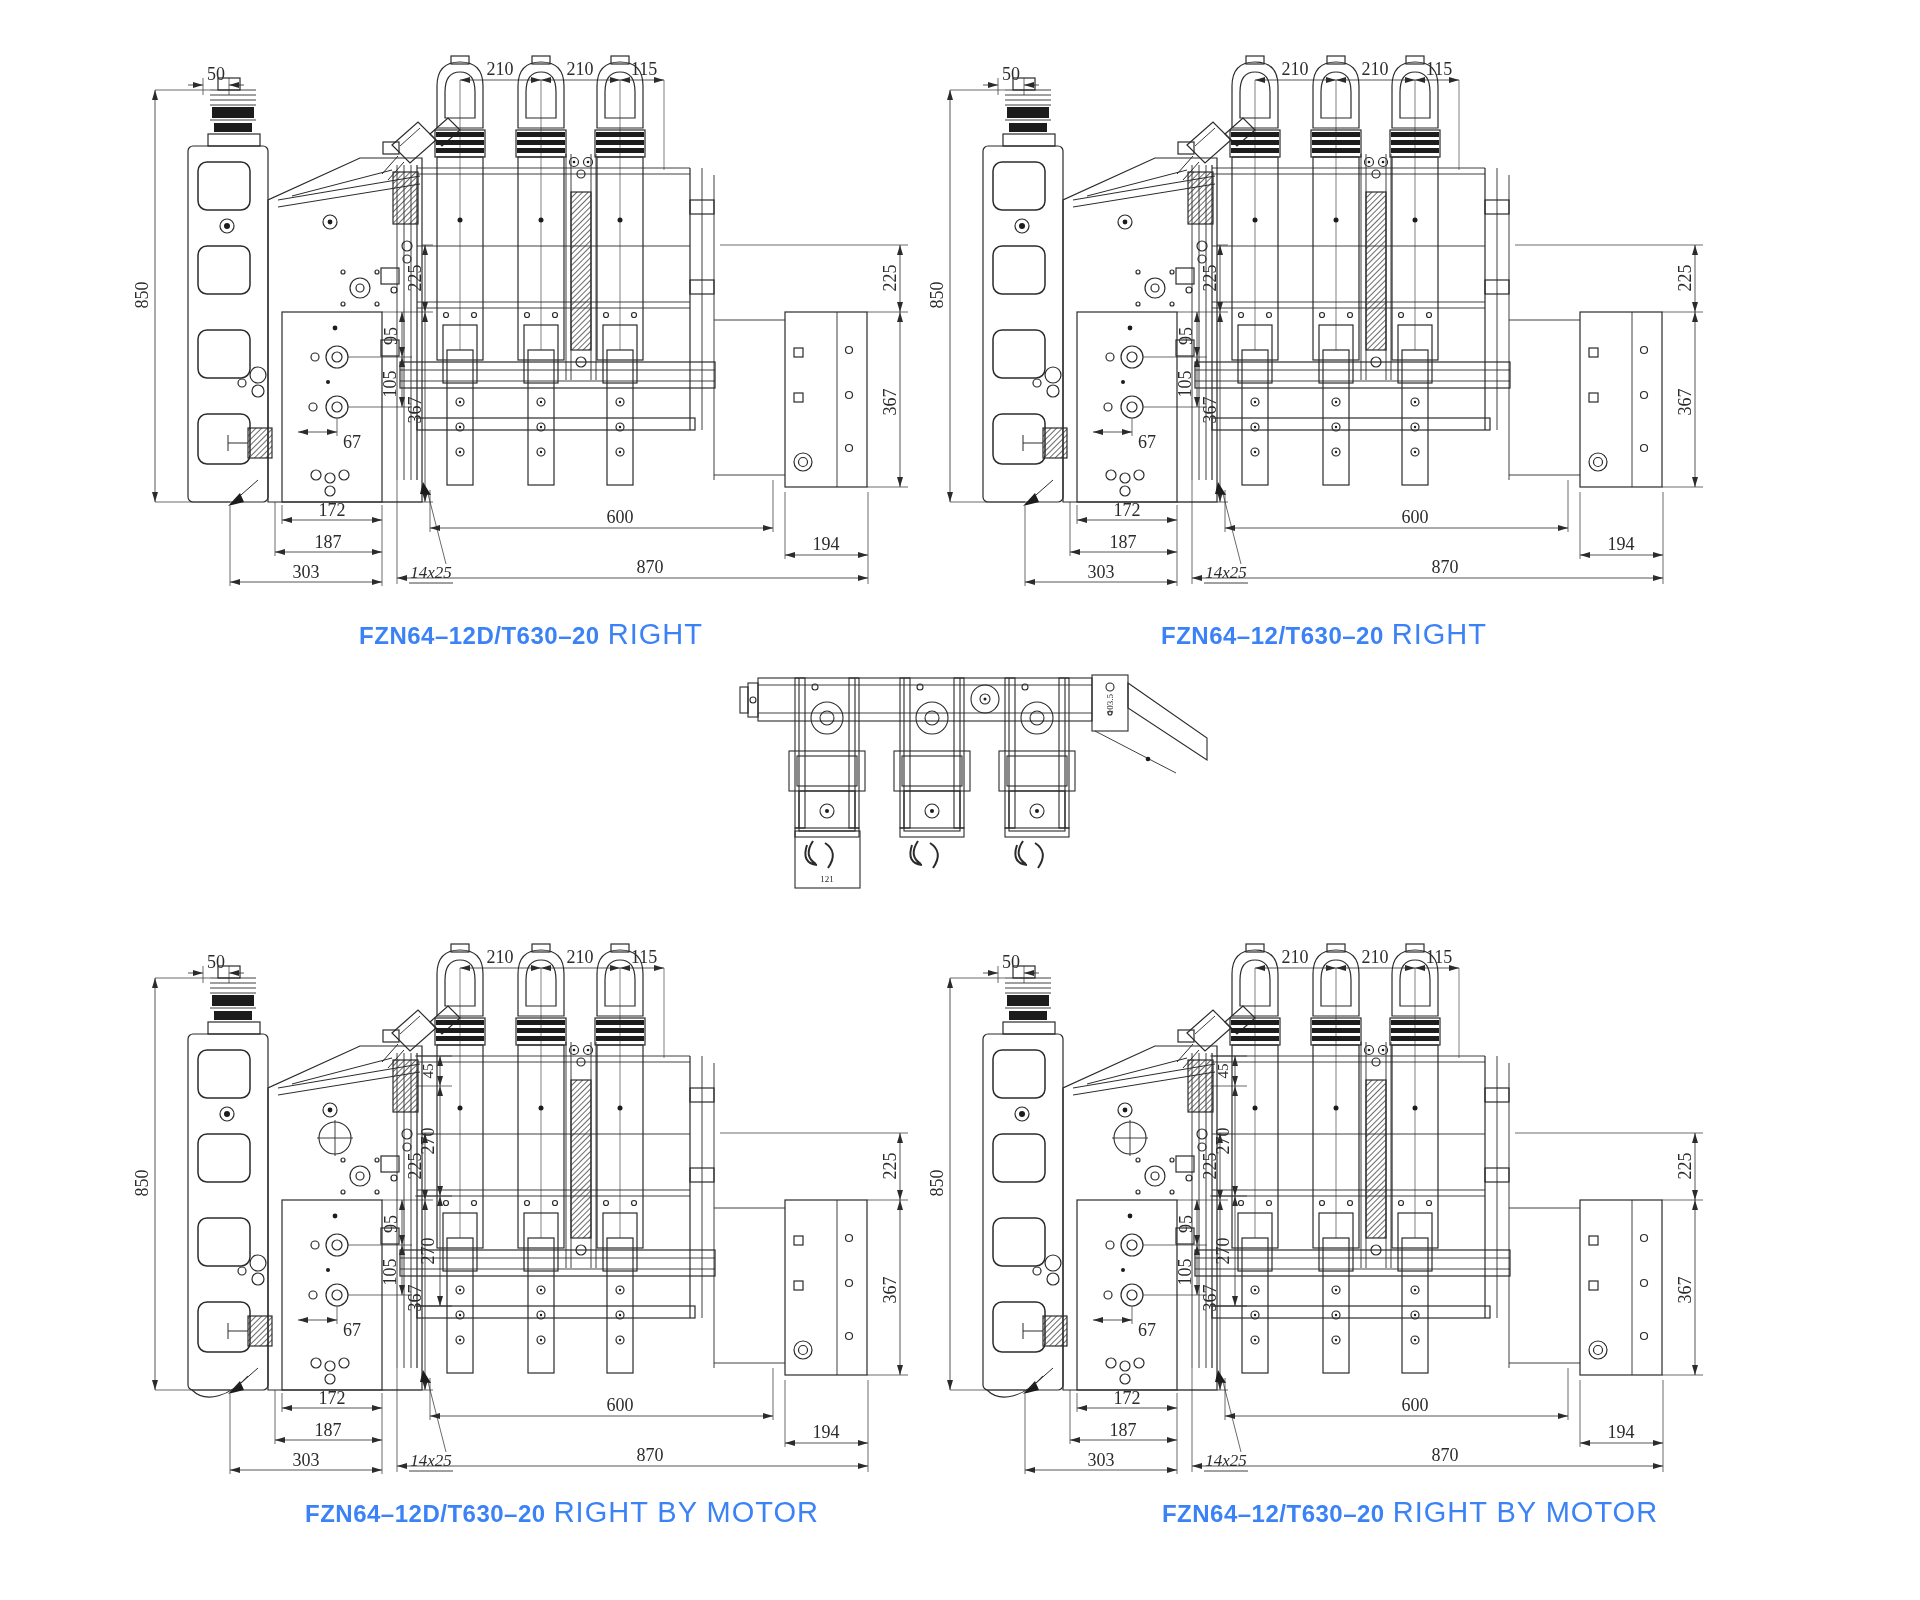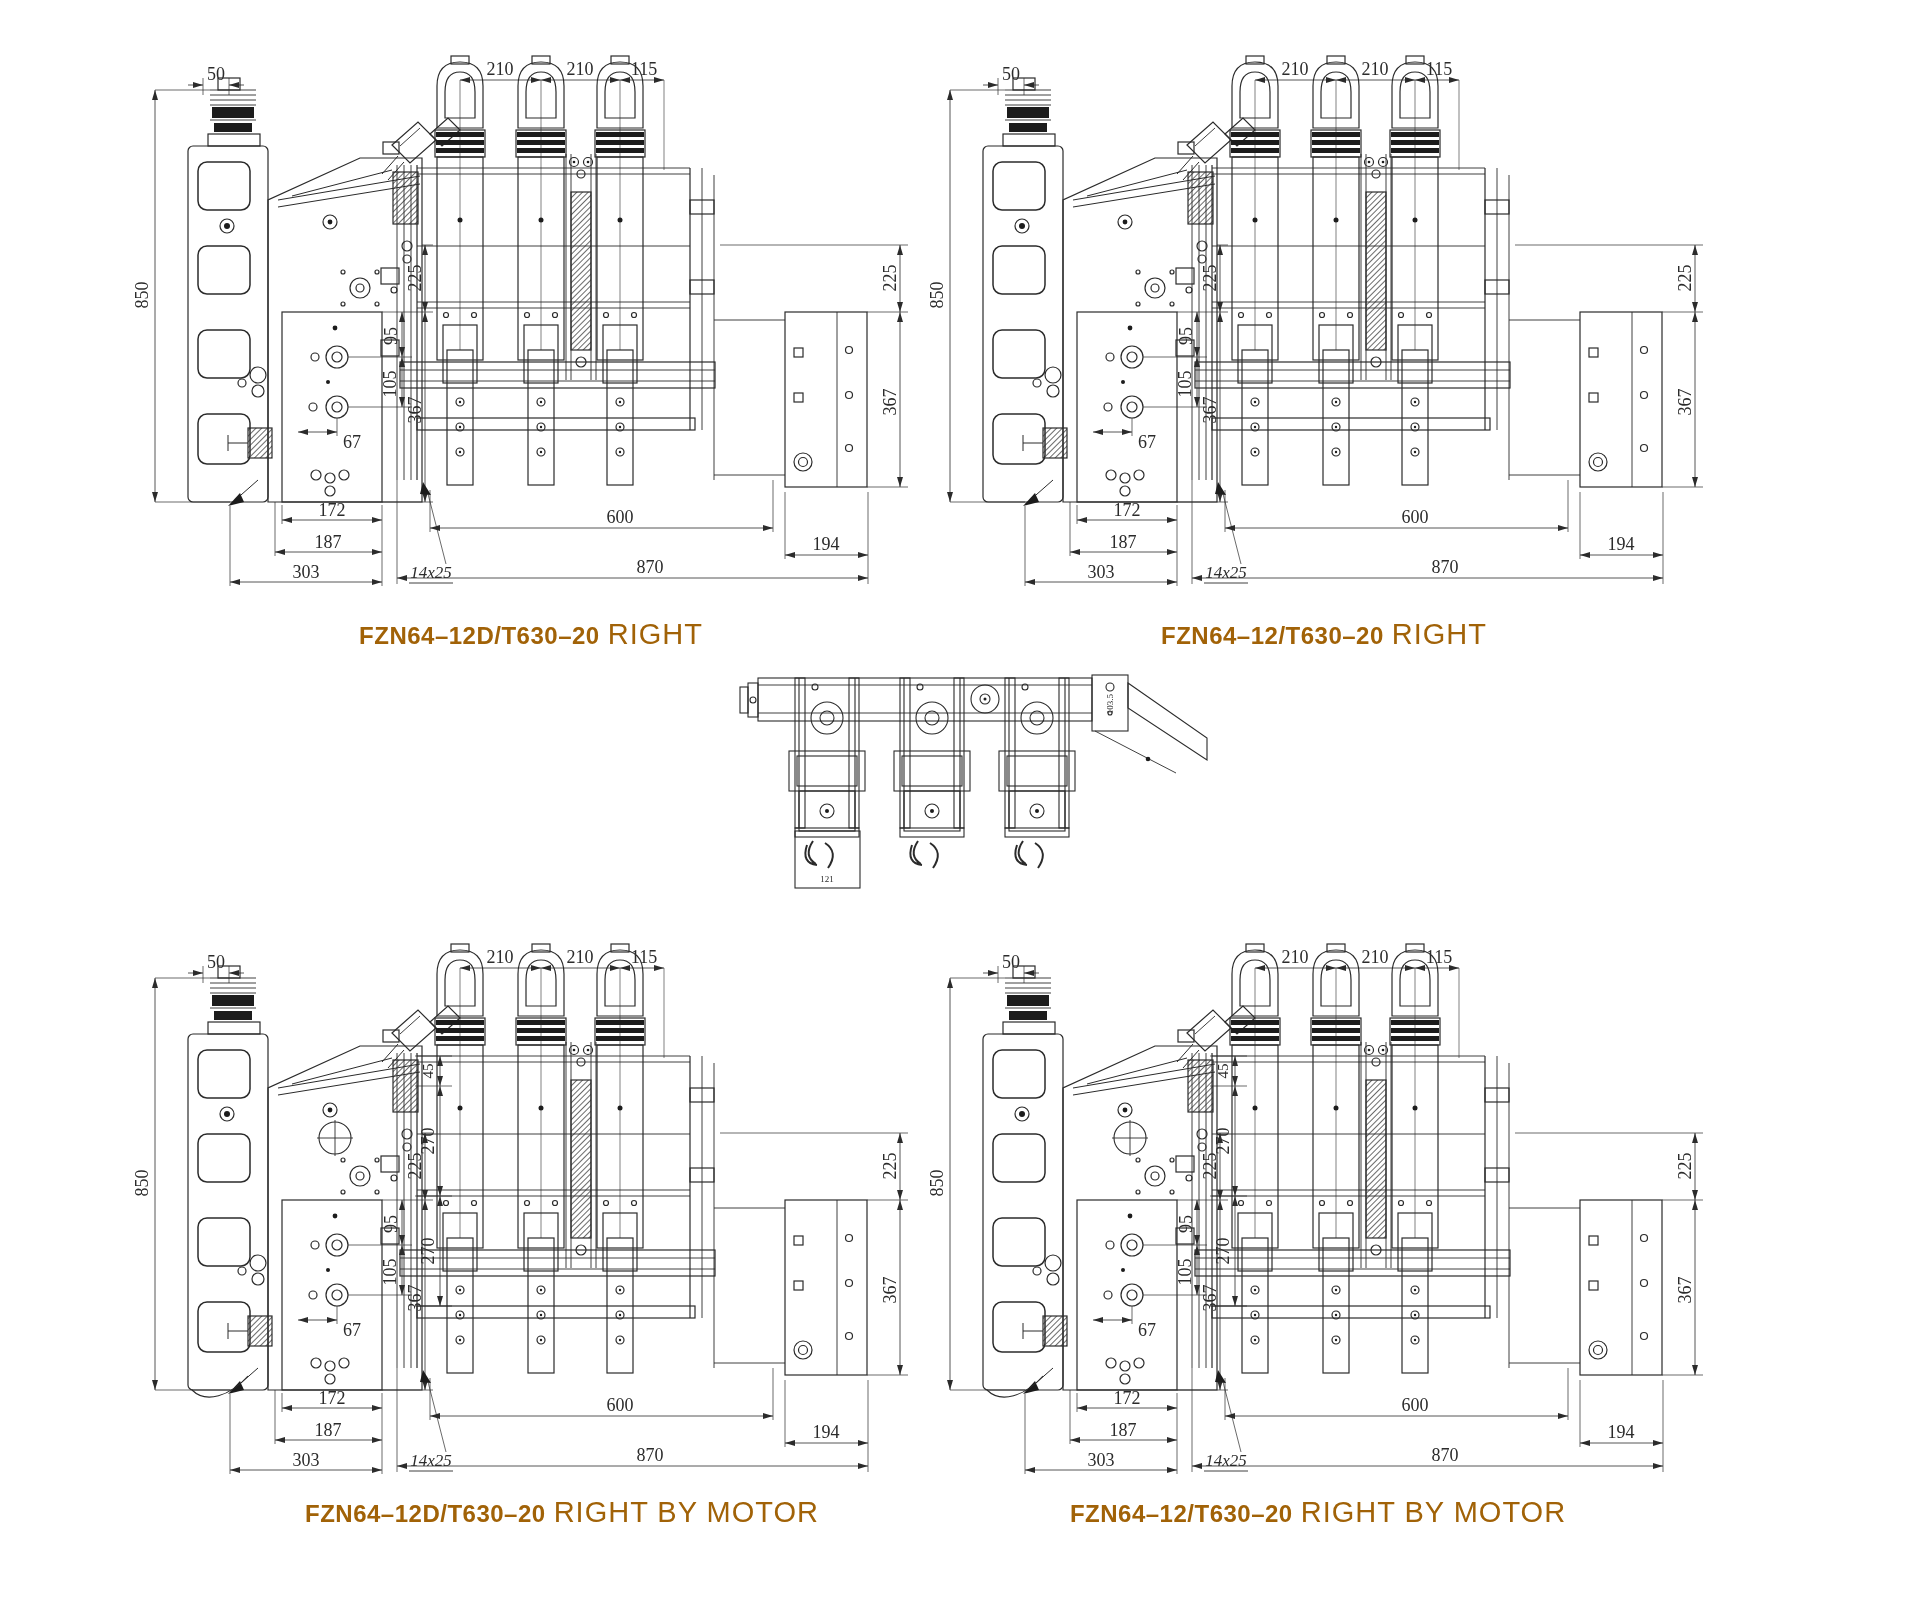--- a/index.html
+++ b/index.html
@@ -12,21 +12,21 @@
   text.dim{
     font-family:"Liberation Serif", serif;
     font-size:18px;fill:#2b2b2b;text-anchor:middle;dominant-baseline:middle;
   }
   text.dim.small{font-size:15px}
   text.dim.slot{font-style:italic;font-size:17px}
   text.tiny{font-family:"Liberation Serif",serif;font-size:9px;fill:#2b2b2b;
     text-anchor:middle;dominant-baseline:middle}
   .caption{
     position:absolute;width:560px;text-align:center;white-space:nowrap;
-    color:#a16207;
+    color:#3b82f6;
   }
   .cap-model{font-size:24px;font-weight:600;letter-spacing:0.5px;vertical-align:baseline}
   .cap-variant{font-size:29px;font-weight:500;letter-spacing:1px;margin-left:8px}
 </style>
 </head>
 <body>
 
 <svg width="0" height="0" style="position:absolute" aria-hidden="true">
   <defs>
     <marker id="ma" markerWidth="11" markerHeight="8" refX="10" refY="4" orient="auto-start-reverse" markerUnits="userSpaceOnUse">
@@ -356,15 +356,15 @@
 
 <div class="caption" style="left:251px;top:618px">
   <span class="cap-model">FZN64–12D/T630–20</span><span class="cap-variant">RIGHT</span>
 </div>
 <div class="caption" style="left:1044px;top:618px">
   <span class="cap-model">FZN64–12/T630–20</span><span class="cap-variant">RIGHT</span>
 </div>
 <div class="caption" style="left:282px;top:1496px">
   <span class="cap-model">FZN64–12D/T630–20</span><span class="cap-variant">RIGHT BY MOTOR</span>
 </div>
-<div class="caption" style="left:1038px;top:1496px">
+<div class="caption" style="left:1130px;top:1496px">
   <span class="cap-model">FZN64–12/T630–20</span><span class="cap-variant">RIGHT BY MOTOR</span>
 </div>
 
 </body></html>

